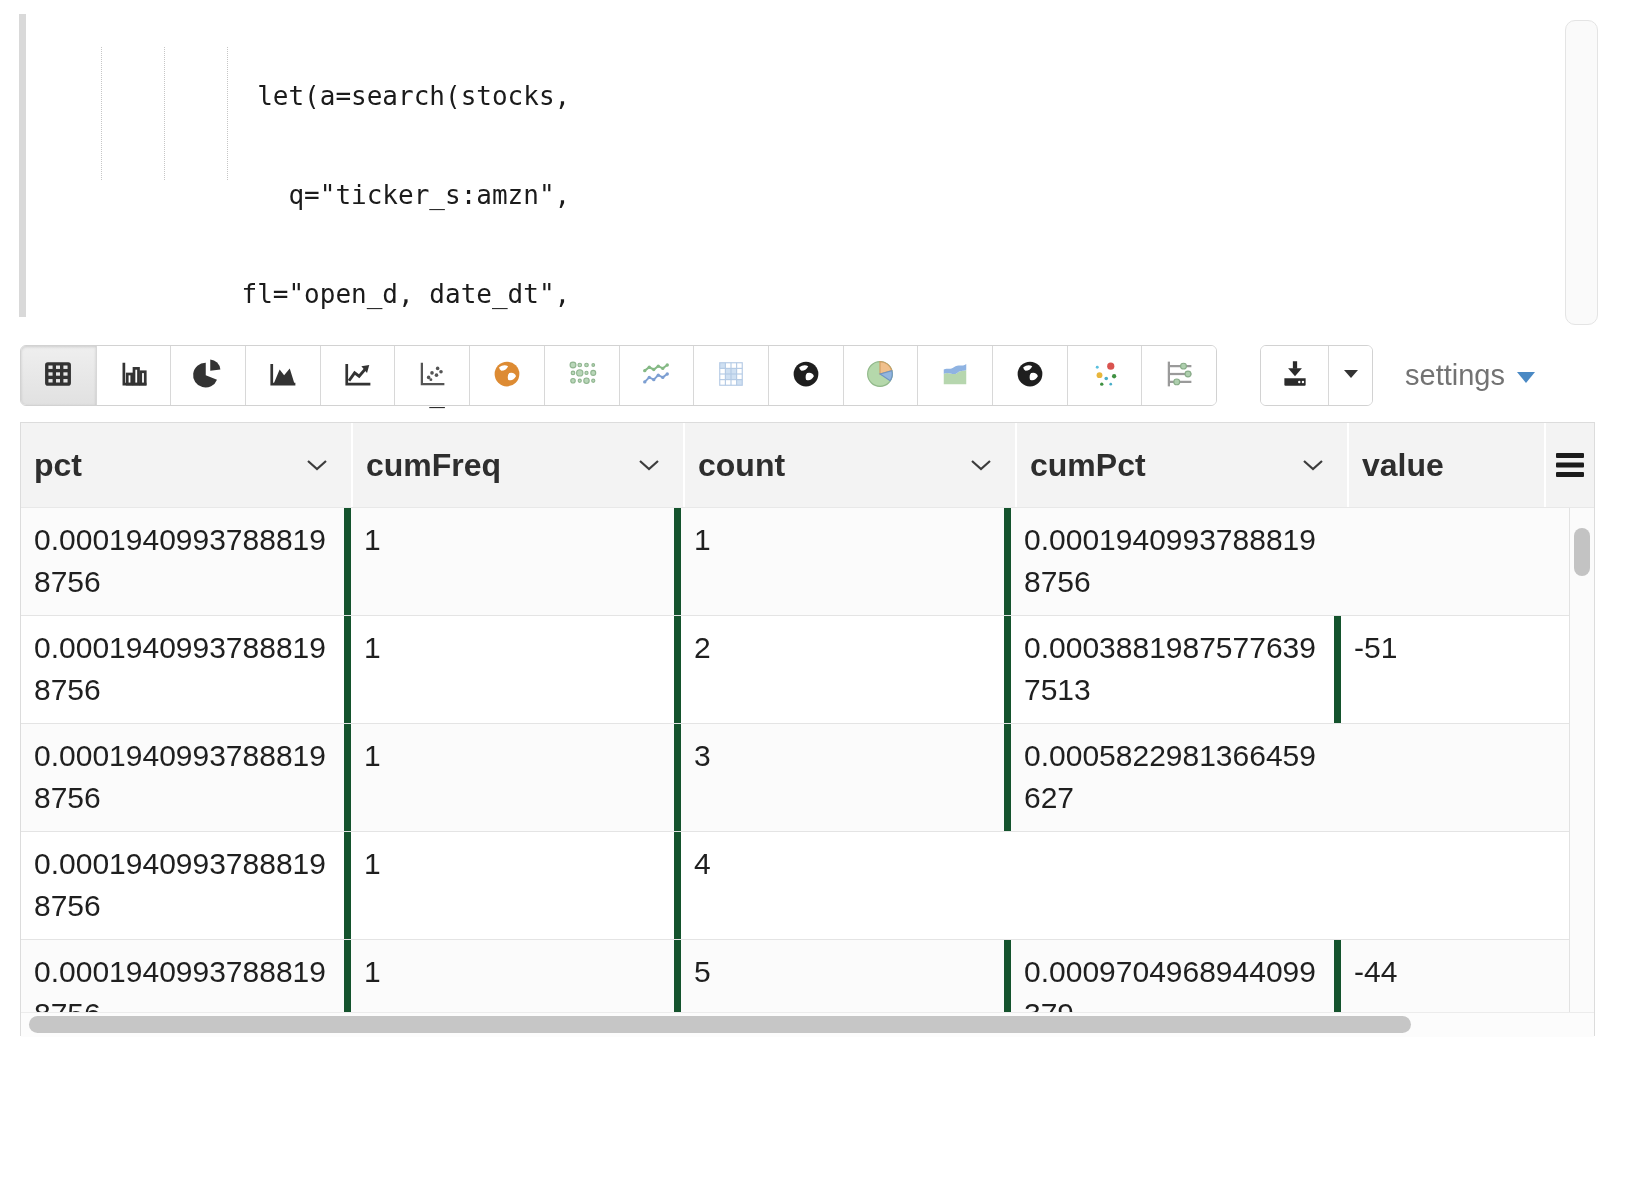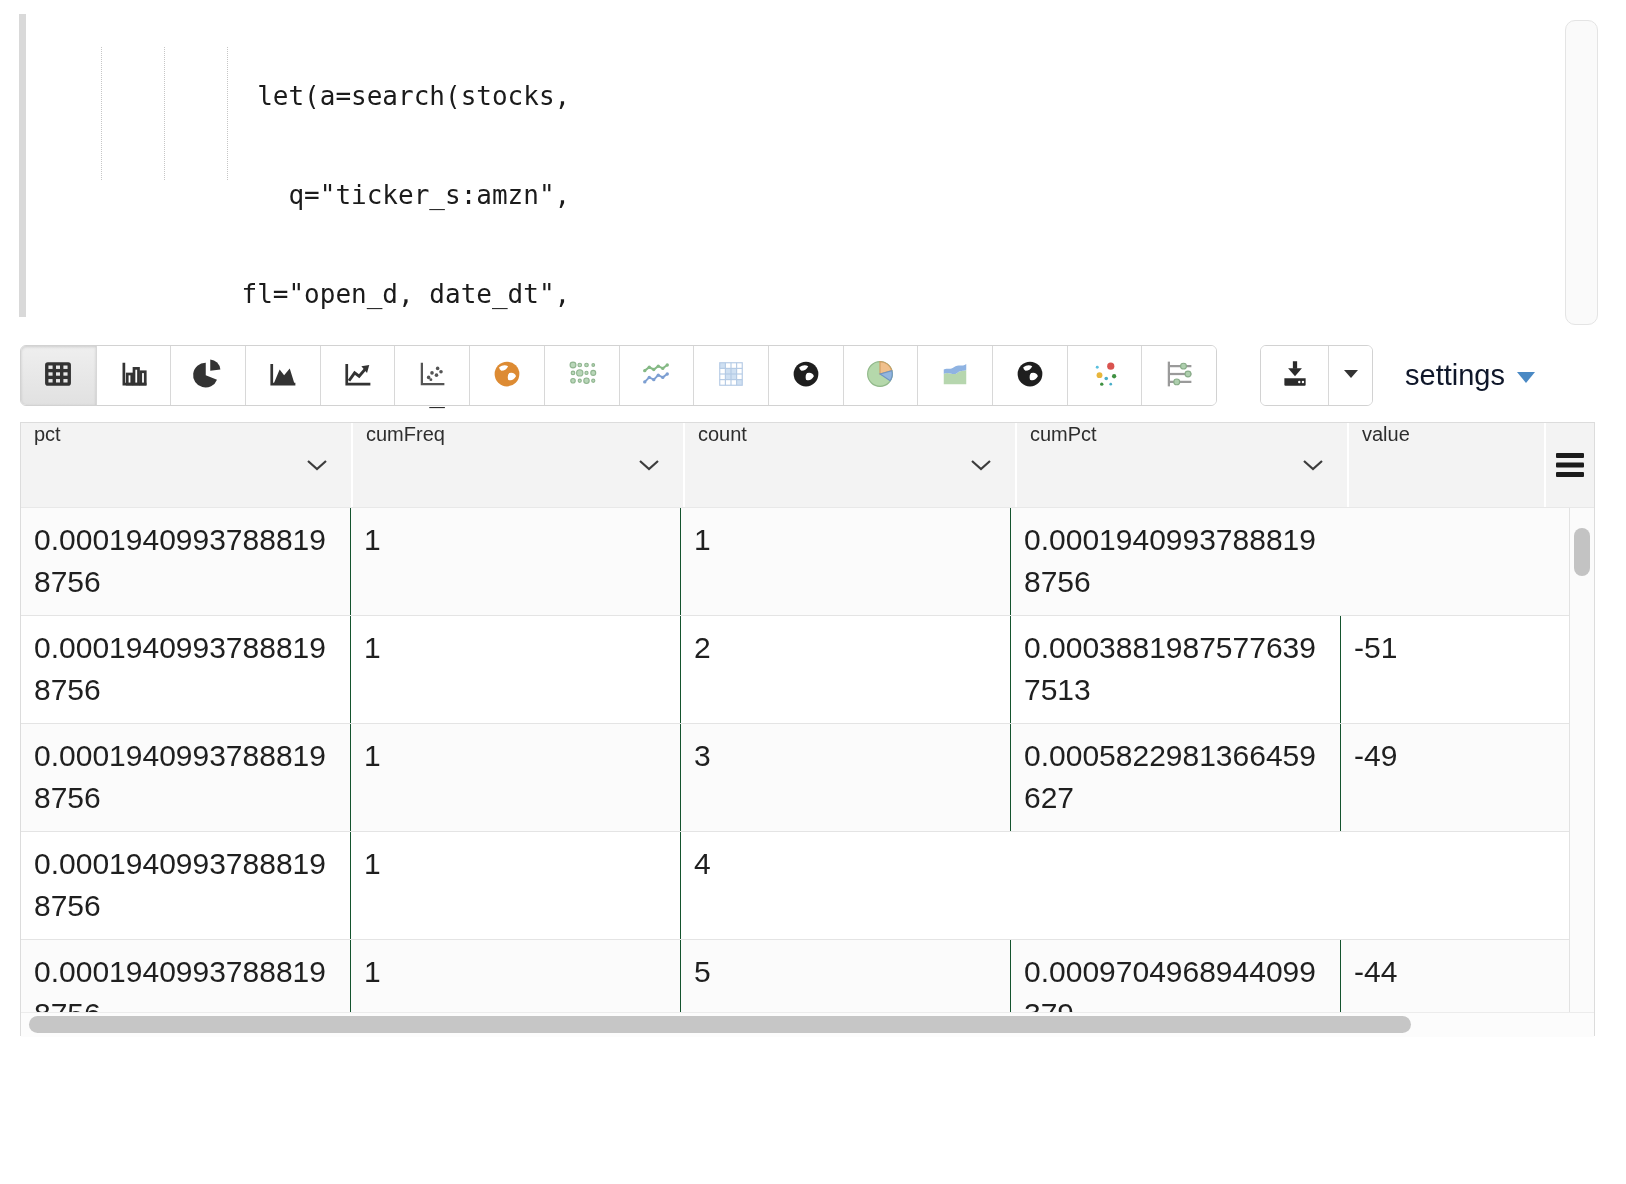--- a/index.html
+++ b/index.html
@@ -25,38 +25,38 @@
   .tool-btn{width:74.8px;height:100%;display:flex;align-items:center;justify-content:center;
         border:none;border-left:1px solid #d8d8d8;background:#fff;padding:0;cursor:pointer;box-sizing:border-box;}
   .tool-btn:first-child{border-left:none;border-radius:5px 0 0 5px;}
   .tool-btn:last-child{border-radius:0 5px 5px 0;}
   .tool-btn.selected{background:linear-gradient(#efefef,#e1e1e1);
         box-shadow:inset 0 1px 3px rgba(0,0,0,.15);}
   .dl-group{left:1260px;width:113px;}
   .dl-main{width:68px;}
   .dl-caret{width:44px;}
   .settings{position:absolute;left:1405px;top:0;height:61px;display:flex;align-items:center;gap:10px;
-        color:#0f172a;font-size:29px;cursor:pointer;}
+        color:#737373;font-size:29px;cursor:pointer;}
   .settings svg{margin-top:4px;}
 
   
   .rtable{position:absolute;left:20px;top:422px;width:1573px;height:612px;
         border:1px solid #dcdcdc;box-sizing:content-box;background:#fff;}
   .thead{display:flex;height:84px;background:#fff;}
-  .th{background:#f3f3f3;position:relative;display:flex;
-      font-size:20px;font-weight:normal;color:#2e2e2e;box-sizing:border-box;
+  .th{background:#f3f3f3;position:relative;display:flex;align-items:center;
+      font-size:32px;font-weight:bold;color:#2e2e2e;box-sizing:border-box;
       padding-left:13px;margin-right:2px;cursor:pointer;}
   .th:last-child{margin-right:0;}
   .th .chev{position:absolute;right:22px;top:50%;margin-top:-7px;}
   .th-menu{background:#f3f3f3;flex:1;display:flex;align-items:center;justify-content:center;cursor:pointer;}
   .tbody{position:relative;height:504px;overflow:hidden;border-top:1px solid #e8e8e8;}
   .rows{position:absolute;left:0;top:0;width:1548px;}
   .row{display:flex;height:108px;box-sizing:border-box;border-bottom:1px solid #e4e4e4;background:#fff;}
   .row:nth-child(odd){background:#fbfbfb;}
-  .td{box-sizing:border-box;border-right:1px solid #14532d;padding:11px 12px 0 13px;
+  .td{box-sizing:border-box;border-right:7px solid #14532d;padding:11px 12px 0 13px;
       font-size:30px;line-height:42px;color:#1f1f1f;}
   .td:last-child{border-right:none;}
   .w-pct,.w-count,.w-freq,.w-cpct{width:330px;}
   .w-val-h{width:195px;}
   .w-val{width:228px;}
   .wrapnum{width:302px;word-break:break-all;}
   .vscroll{position:absolute;right:0;top:0;width:25px;height:100%;
       background:#fbfbfb;border-left:1px solid #e2e2e2;box-sizing:border-box;}
   .vthumb{position:absolute;left:4px;top:20px;width:16px;height:48px;background:#c3c3c3;border-radius:8px;}
   .hscroll{position:relative;height:24px;background:#fcfcfc;border-top:1px solid #ececec;}
@@ -412,21 +412,20 @@
 
         <div class="row">
           <div class="td w-pct">
               <div class="wrapnum">0.00019409937888198756</div>
             </div>
           <div class="td w-count">1</div>
           <div class="td w-freq">3</div>
           <div class="td w-cpct">
               <div class="wrapnum">0.0005822981366459627</div>
             </div>
-          <div class="td w-val">-49</div>
         </div>
 
         <div class="row">
           <div class="td w-pct">
               <div class="wrapnum">0.00019409937888198756</div>
             </div>
           <div class="td w-count">1</div>
           <div class="td w-freq">4</div>
         </div>
 

